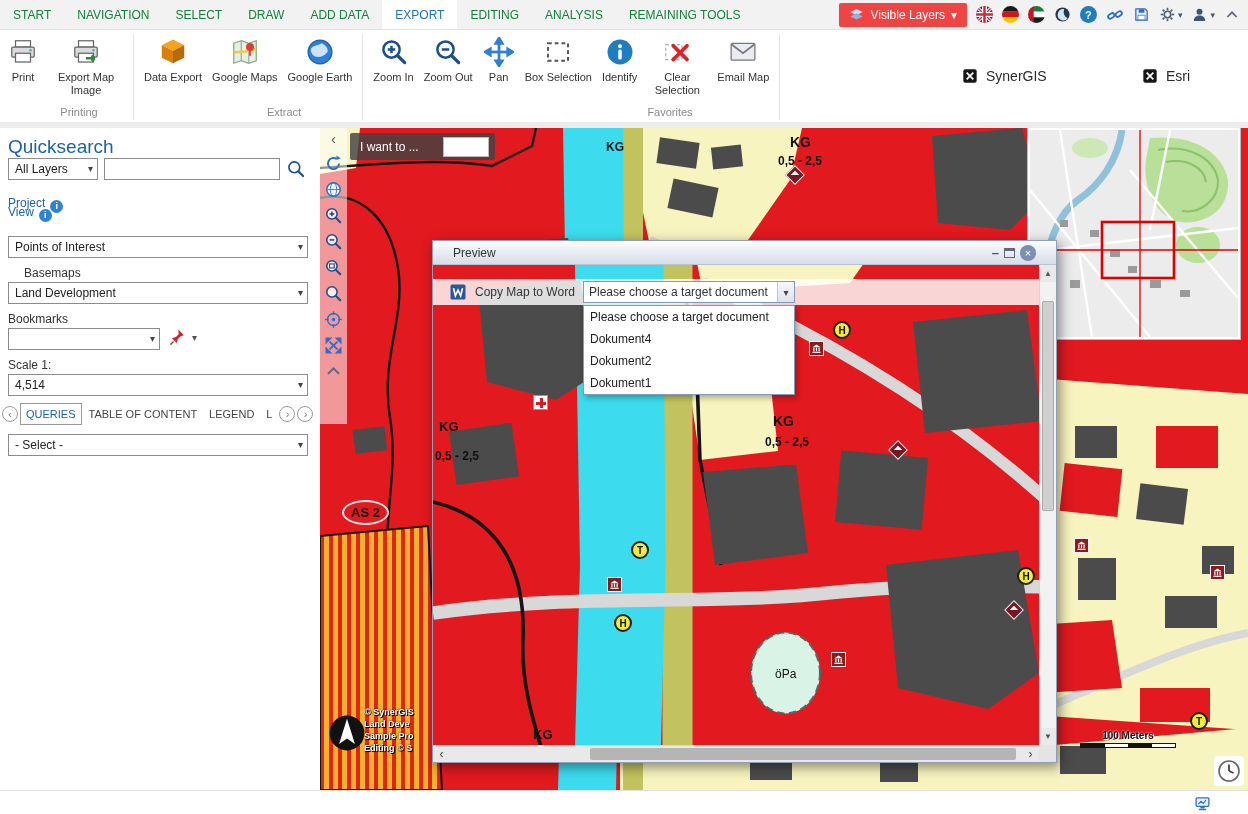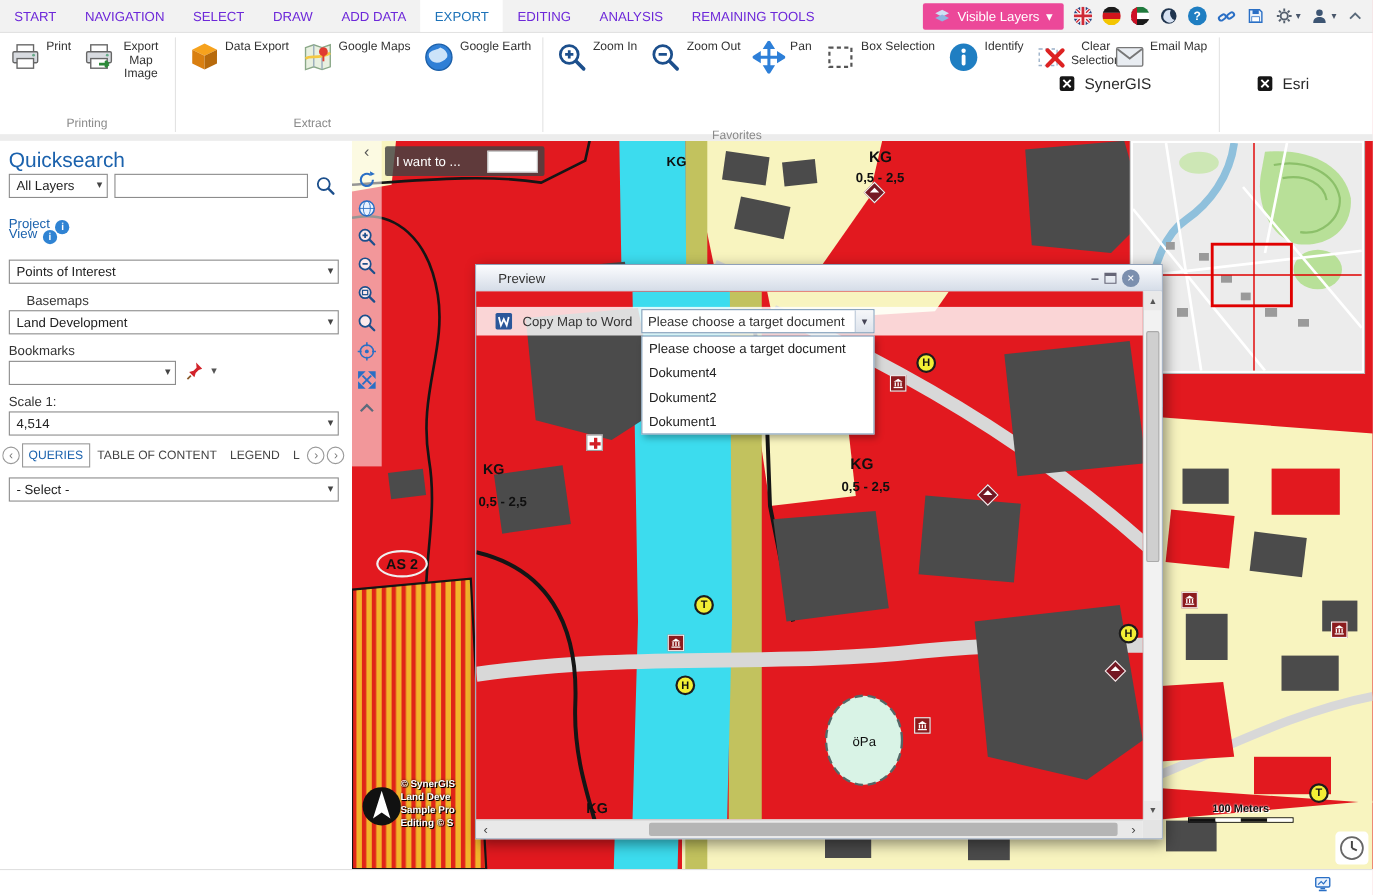--- a/index.html
+++ b/index.html
@@ -2,31 +2,31 @@
 <html><head>
 <meta charset="utf-8">
 <style>
 *{margin:0;padding:0;box-sizing:border-box;font-family:"Liberation Sans","DejaVu Sans",sans-serif;}
 html,body{width:1248px;height:814px;}
 body{position:relative;background:#fff;font-size:12px;color:#333;overflow:hidden;}
 svg{display:block;}
 
 
 #menubar{position:absolute;left:0;top:0;width:1248px;height:30px;background:#f2f2f2;border-bottom:1px solid #e2e2e2;display:flex;align-items:stretch;z-index:50;}
-.mi{display:flex;align-items:center;padding:0 13px;font-size:12px;color:#6d28d9;white-space:nowrap;cursor:default;}
+.mi{display:flex;align-items:center;padding:0 13px;font-size:12px;color:#15803d;white-space:nowrap;cursor:default;}
 .mi.active{background:#fff;color:#1d72b8;}
 #menu-right{margin-left:auto;display:flex;align-items:center;gap:9px;padding-right:8px;}
-.vlayers{background:#ec4899;color:#fff;height:24px;border-radius:2px;display:flex;align-items:center;gap:6px;padding:0 10px;font-size:12px;}
+.vlayers{background:#ef4444;color:#fff;height:24px;border-radius:2px;display:flex;align-items:center;gap:6px;padding:0 10px;font-size:12px;}
 .cicon{width:17px;height:17px;border-radius:50%;overflow:hidden;display:block;}
 .mtool{display:flex;align-items:center;gap:2px;color:#49566a;}
 
 
 #ribbon{position:absolute;left:0;top:30px;width:1248px;height:98px;background:#fff;border-bottom:6px solid #ececec;z-index:40;}
 #ribbon-btns{display:flex;align-items:flex-start;padding:4px 2px 0 2px;height:76px;}
-.rbtn{display:flex;flex-direction:row;align-items:flex-start;gap:3px;padding:2px 5px;text-align:center;font-size:11px;color:#333;line-height:1.15;}
+.rbtn{display:flex;flex-direction:column;align-items:center;gap:3px;padding:2px 5px;text-align:center;font-size:11px;color:#333;line-height:1.15;}
 .ric{width:32px;height:32px;display:flex;align-items:center;justify-content:center;}
 .rlbl{max-width:78px;}
 .rsep{width:1px;background:#e3e3e3;height:86px;margin:0 5px;flex:0 0 auto;}
 #ribbon-groups{display:flex;height:16px;font-size:11px;color:#8a8a8a;}
 .ggrp{text-align:center;}
 .brand{position:absolute;display:flex;align-items:center;gap:8px;font-size:14px;color:#2b2b2b;}
 
 
 #sidebar{position:absolute;left:0;top:128px;width:320px;height:662px;background:#fff;z-index:20;}
 .lbl{position:absolute;font-size:12px;color:#333;white-space:nowrap;}
@@ -534,21 +534,21 @@
             <use href="#s-mail"></use>
           </svg>
         </span>
         <span class="rlbl">Email Map</span>
       </div>
     <span class="rsep"></span>
   </div>
   <div id="ribbon-groups">
     <span class="ggrp" style="width:158px;">Printing</span>
     <span class="ggrp" style="width:252px;">Extract</span>
-    <span class="ggrp" style="width:520px;margin-top:11px;">Favorites</span>
+    <span class="ggrp" style="width:520px;">Favorites</span>
   </div>
   <div class="brand" style="left:962px;top:38px;">
     <svg width="16" height="16" viewBox="0 0 24 24">
         <use href="#s-logo"></use>
       </svg>
     <span>SynerGIS</span>
   </div>
   <div class="brand" style="left:1142px;top:38px;">
     <svg width="16" height="16" viewBox="0 0 24 24">
         <use href="#s-logo"></use>

